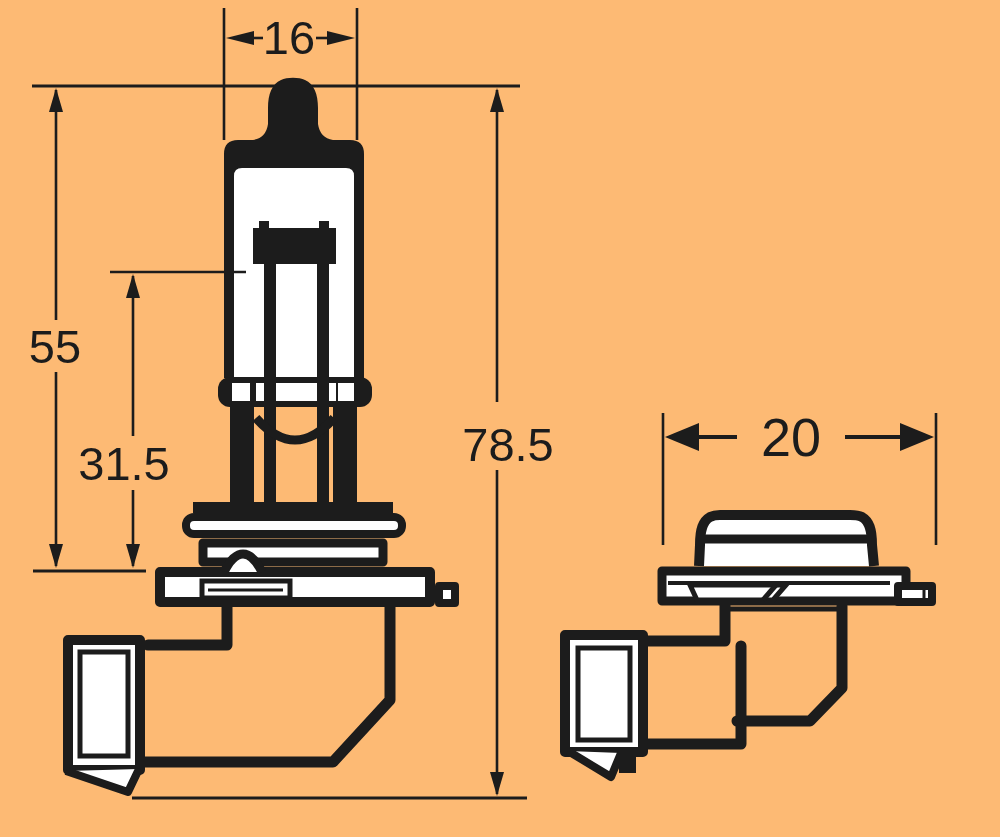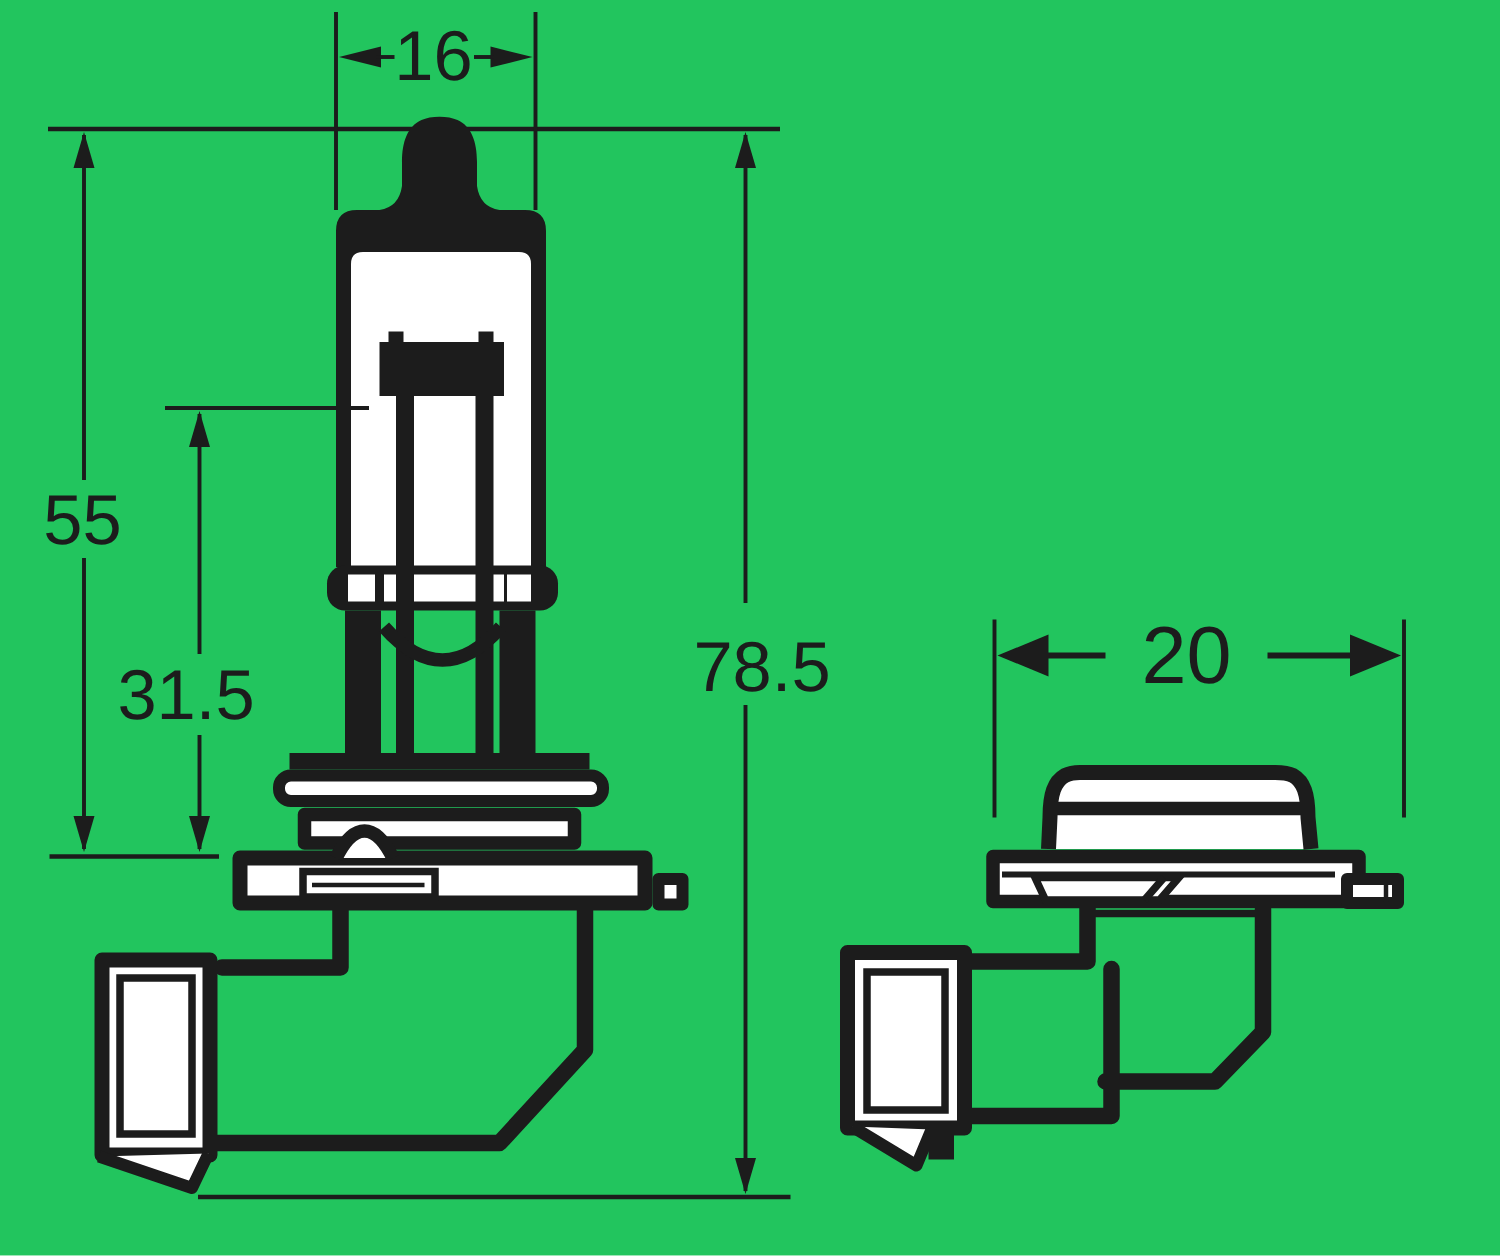--- a/index.html
+++ b/index.html
@@ -5,21 +5,21 @@
   html, body {
     margin: 0;
     padding: 0;
     background: #ffffff;
     font-family: "Liberation Sans", sans-serif;
   }
   .stage {
     position: relative;
     width: 1000px;
     height: 837px;
-    background: #22c55e;
+    background: #fdba74;
     overflow: hidden;
   }
   svg { display: block; }
   .dim-label {
     font-family: "Liberation Sans", "DejaVu Sans", sans-serif;
     font-size: 47px;
     fill: #1c1c1c;
   }
   .dim-label-large {
     font-family: "Liberation Sans", "DejaVu Sans", sans-serif;

